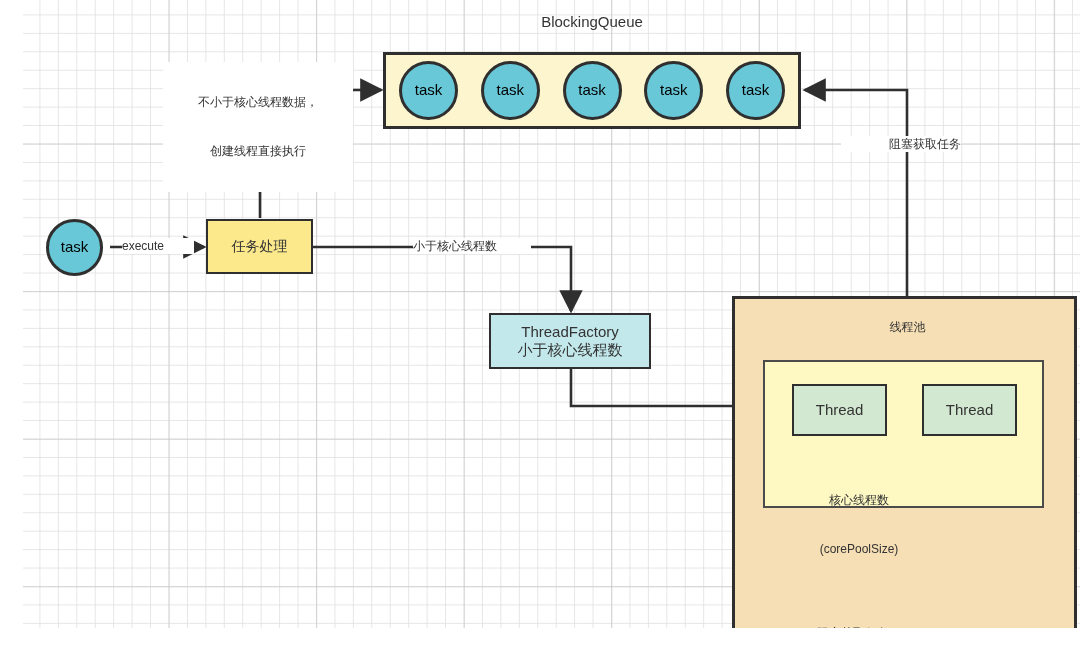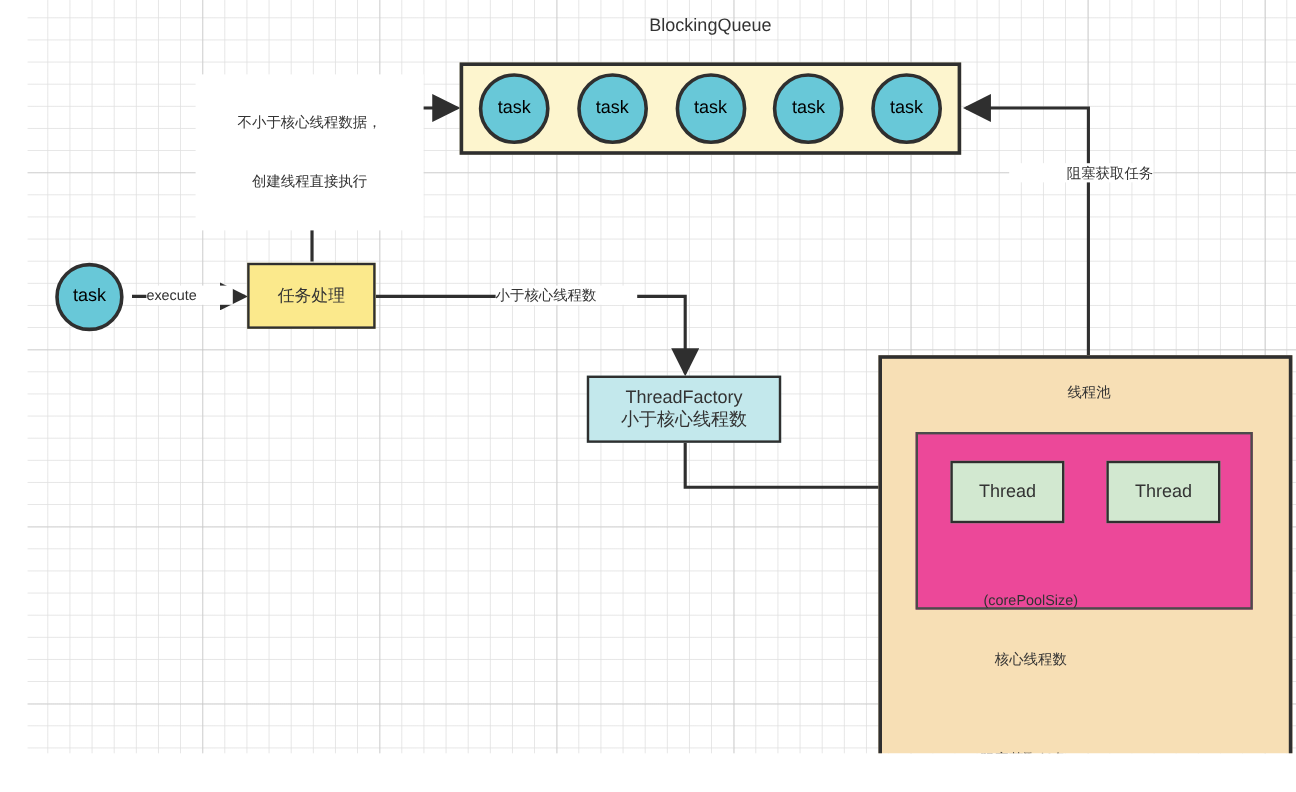--- a/index.html
+++ b/index.html
@@ -83,21 +83,21 @@
     flex-direction: column;
   }
 
   .pool-box {
     background: #f7dfb5;
     border-width: 3px;
     display: block;
   }
 
   .core-box {
-    background: #ec4899;
+    background: #fef9c3;
     border: 2.5px solid #4b4b4b;
     display: block;
   }
 
   .thread-box {
     background: #d2e8d0;
     font-size: 15px;
   }
 
   .free-label {
@@ -192,22 +192,22 @@
 
       <div class="node box thread-box" style="left:27px; top:22px; width:95px; height:52px;">
         <span>Thread</span>
       </div>
 
       <div class="node box thread-box" style="left:157px; top:22px; width:95px; height:52px;">
         <span>Thread</span>
       </div>
 
       <div class="free-label" style="left:14px; top:98px; width:160px; text-align:center;">
+        <div>核心线程数</div>
         <div>(corePoolSize)</div>
-        <div>核心线程数</div>
       </div>
     </div>
 
     <div class="free-label" style="left:28px; top:294px; width:180px; text-align:center;">
       <div>阻塞获取任务</div>
       
     </div>
   </div>
 
 </div>

